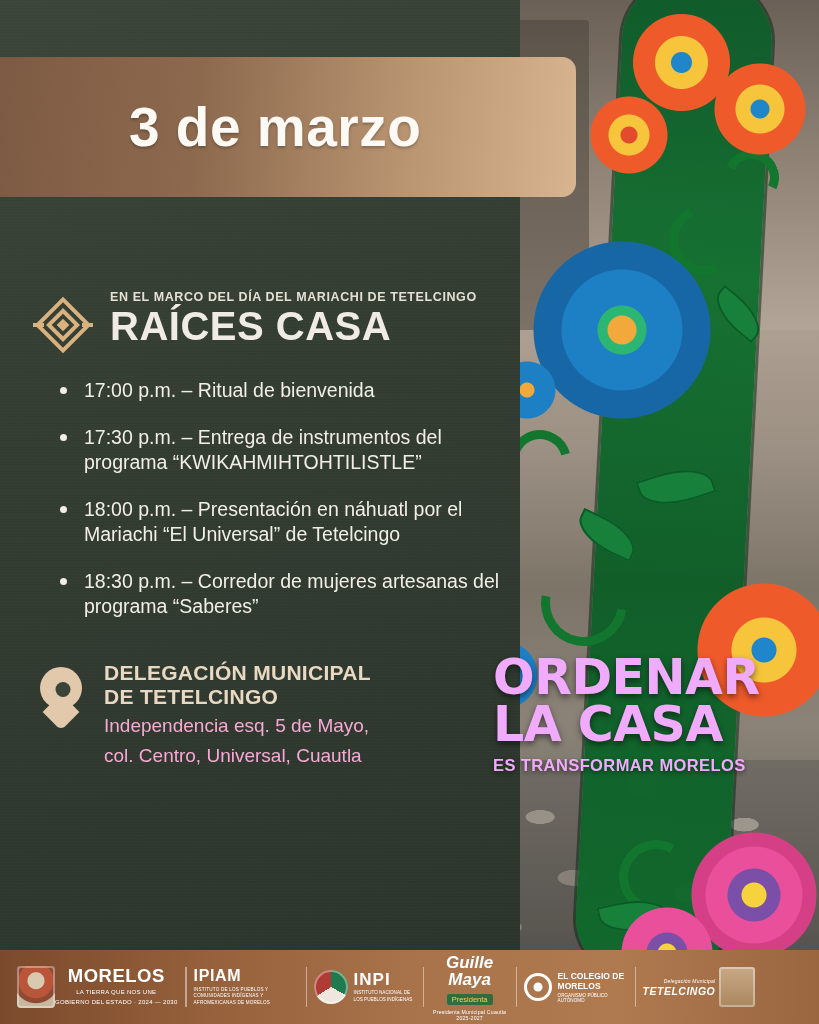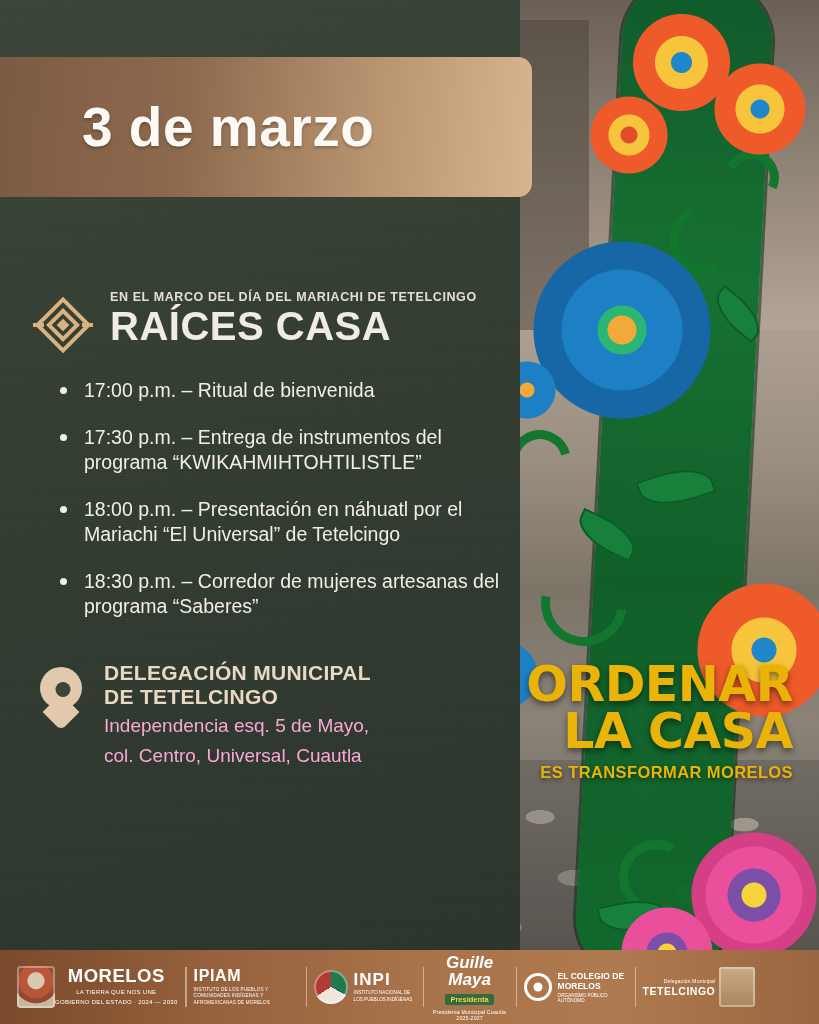--- a/index.html
+++ b/index.html
@@ -91,24 +91,24 @@
       linear-gradient(160deg,#3b4539 0%,#333d32 40%,#2c352c 100%);
   }
   .panel:after{
     content:""; position:absolute; top:0; right:0; width:60px; height:100%;
     background:linear-gradient(90deg, rgba(44,53,44,0) 0%, rgba(44,53,44,.0) 60%, rgba(44,53,44,0) 100%);
   }
 
   
   .ribbon {
     position:absolute; top:57px; left:0;
-    width:532px; height:140px;
+    width:576px; height:140px;
     background:linear-gradient(95deg,#7d5a43 0%,#8d6a4e 35%,#b99471 70%,#d8b491 100%);
     border-radius:0 14px 14px 0;
-    display:flex; align-items:center;
+    display:flex; align-items:center;padding-left:47px;
   }
   .ribbon .date {
     color:#fdfaf6;
     font-size:55px;
     font-weight:bold;
     letter-spacing:.5px;
     padding-left:82px;
     text-shadow:0 2px 3px rgba(0,0,0,.25);
   }
 
@@ -173,21 +173,21 @@
   }
   .venue-title {
     font-size:21px; font-weight:bold; color:#e9d9c3; line-height:1.15; letter-spacing:.3px;
     text-transform:uppercase;
   }
   .venue-addr { margin-top:5px; font-size:19px; line-height:1.3; color:#f9a8d4; }
 
   
   .lockup {
     position:absolute; right:26px; top:655px; width:300px;
-    text-align:right; color:#eab308;margin-top:7px;
+    text-align:left; color:#f0abfc;
   }
   .lockup .l1 {
     font-family:"DejaVu Sans", sans-serif;
     font-weight:bold; font-size:49px; line-height:.92; letter-spacing:-.5px;
     text-shadow:0 3px 6px rgba(0,0,0,.5);
   }
   .lockup .l2 {
     font-family:"DejaVu Sans", sans-serif;
     font-weight:bold; font-size:49px; line-height:1.02; letter-spacing:-.5px;
     text-shadow:0 3px 6px rgba(0,0,0,.5);
@@ -236,36 +236,36 @@
   .l-inpi .n { font-size:17px; font-weight:bold; letter-spacing:1px; line-height:1; }
   .l-inpi .s { font-size:4.6px; line-height:1.35; margin-top:2px; }
 
   .l-guille .n {
     font-size:17px; font-weight:bold; font-style:italic; line-height:1;
     color:#fff;
   }
   .l-guille .s { font-size:5.2px; margin-top:3px; letter-spacing:.2px; }
   .l-guille .badge {
     display:inline-block; background:#2f6d3f; color:#ffd14a;
-    font-size:7.5px; font-weight:bold; padding:1px 5px; border-radius:2px; margin-top:2px;
+    font-size:7.5px; font-weight:normal; padding:1px 5px; border-radius:2px; margin-top:2px;
   }
 
   .l-colmor { display:flex; align-items:center; gap:6px; }
   .l-colmor .ring {
     width:28px; height:28px; border-radius:50%;
     border:3px solid #fff; position:relative;
   }
   .l-colmor .ring:after{
     content:""; position:absolute; left:50%; top:50%; transform:translate(-50%,-50%);
     width:9px; height:9px; border-radius:50%; background:#fff;
   }
   .l-colmor .n { font-size:8.5px; font-weight:bold; line-height:1.2; text-align:left; }
   .l-colmor .s { font-size:4.6px; margin-top:2px; text-align:left; }
 
-  .l-tetel { display:flex; align-items:center; gap:4px; }
+  .l-tetel { display:flex; align-items:center; gap:4px;font-style:italic; }
   .l-tetel .seal {
     width:36px; height:40px;
     background:linear-gradient(180deg,#c9a986,#a9875f);
     border-radius:3px;
     box-shadow:inset 0 0 0 2px rgba(255,255,255,.35);
   }
   .l-tetel .s { font-size:5px; letter-spacing:.2px; }
   .l-tetel .n { font-size:10.5px; font-weight:bold; letter-spacing:.5px; margin-top:1px; }
 </style>
 </head>

